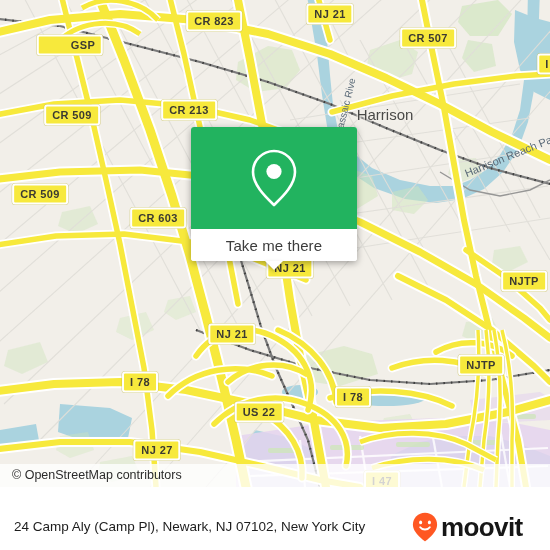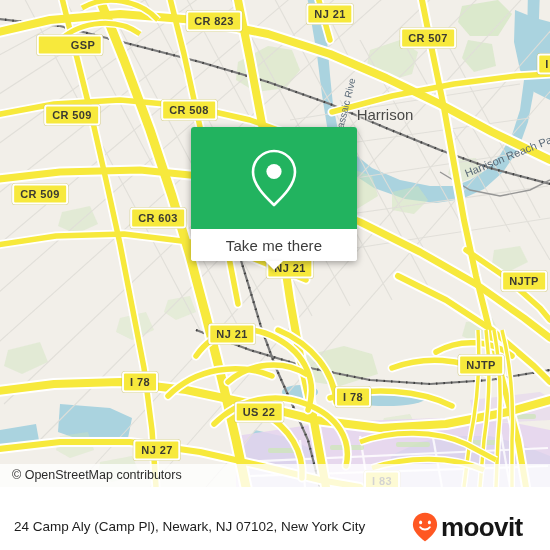--- a/index.html
+++ b/index.html
@@ -405,32 +405,32 @@
     <div class="water-label" style="left:333px; top:133px; transform: rotate(-76deg);">Passaic Rive</div>
     <div class="water-label" style="left:463px; top:168px; transform: rotate(-22deg); font-size:11px;">Harrison Reach Passaic</div>
 
     <div class="place-label" style="left:385px; top:114px;">Harrison</div>
 
     <div class="shield" style="left:214px; top:21px;">CR 823</div>
     <div class="shield" style="left:330px; top:14px;">NJ 21</div>
     <div class="shield" style="left:428px; top:38px;">CR 507</div>
     <div class="shield" style="left:70px;  top:45px;padding-left:32px;">GSP</div>
     <div class="shield" style="left:72px;  top:115px;">CR 509</div>
-    <div class="shield" style="left:189px; top:110px;">CR 508</div>
+    <div class="shield" style="left:189px; top:110px;">CR 213</div>
     <div class="shield" style="left:40px;  top:194px;">CR 509</div>
     <div class="shield" style="left:158px; top:218px;">CR 603</div>
     <div class="shield" style="left:290px; top:268px;">NJ 21</div>
     <div class="shield" style="left:232px; top:334px;">NJ 21</div>
     <div class="shield" style="left:140px; top:382px;">I 78</div>
     <div class="shield" style="left:353px; top:397px;">I 78</div>
     <div class="shield" style="left:259px; top:412px;">US 22</div>
     <div class="shield" style="left:157px; top:450px;">NJ 27</div>
     <div class="shield" style="left:524px; top:281px;">NJTP</div>
     <div class="shield" style="left:481px; top:365px;">NJTP</div>
-    <div class="shield" style="left:382px; top:481px;">I 83</div>
+    <div class="shield" style="left:382px; top:481px;">I 47</div>
     <div class="shield" style="left:547px; top:64px;">I</div>
 
     <div id="popup-card">
       <div id="popup-head">
         <svg width="52" height="62" viewBox="0 0 52 62">
           <path d="M26 4 C 14.4 4, 5 13.4, 5 25 C 5 39, 20 52, 26 58 C 32 52, 47 39, 47 25 C 47 13.4, 37.6 4, 26 4 Z" fill="none" stroke="#ffffff" stroke-width="2.6" stroke-linejoin="round"></path>
           <circle cx="26" cy="24.5" r="7.6" fill="#ffffff"></circle>
         </svg>
       </div>
       <div id="popup-foot">

